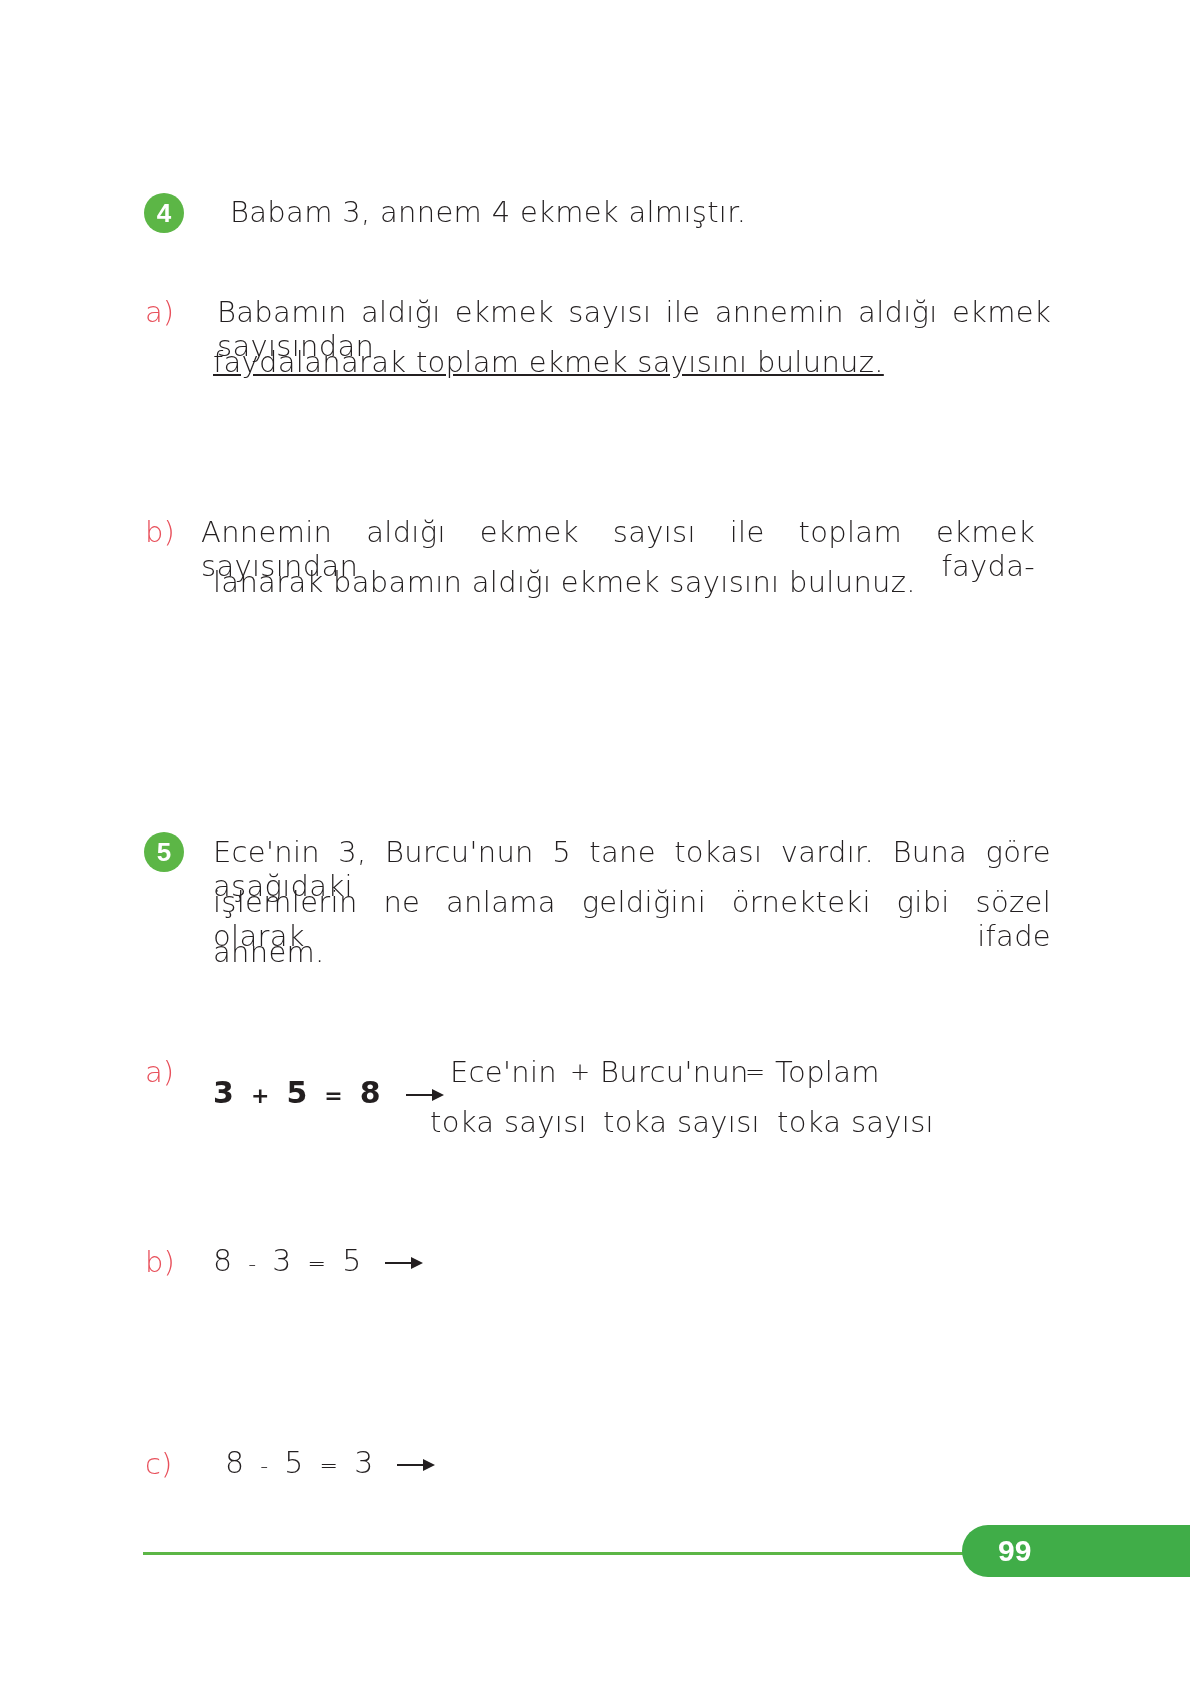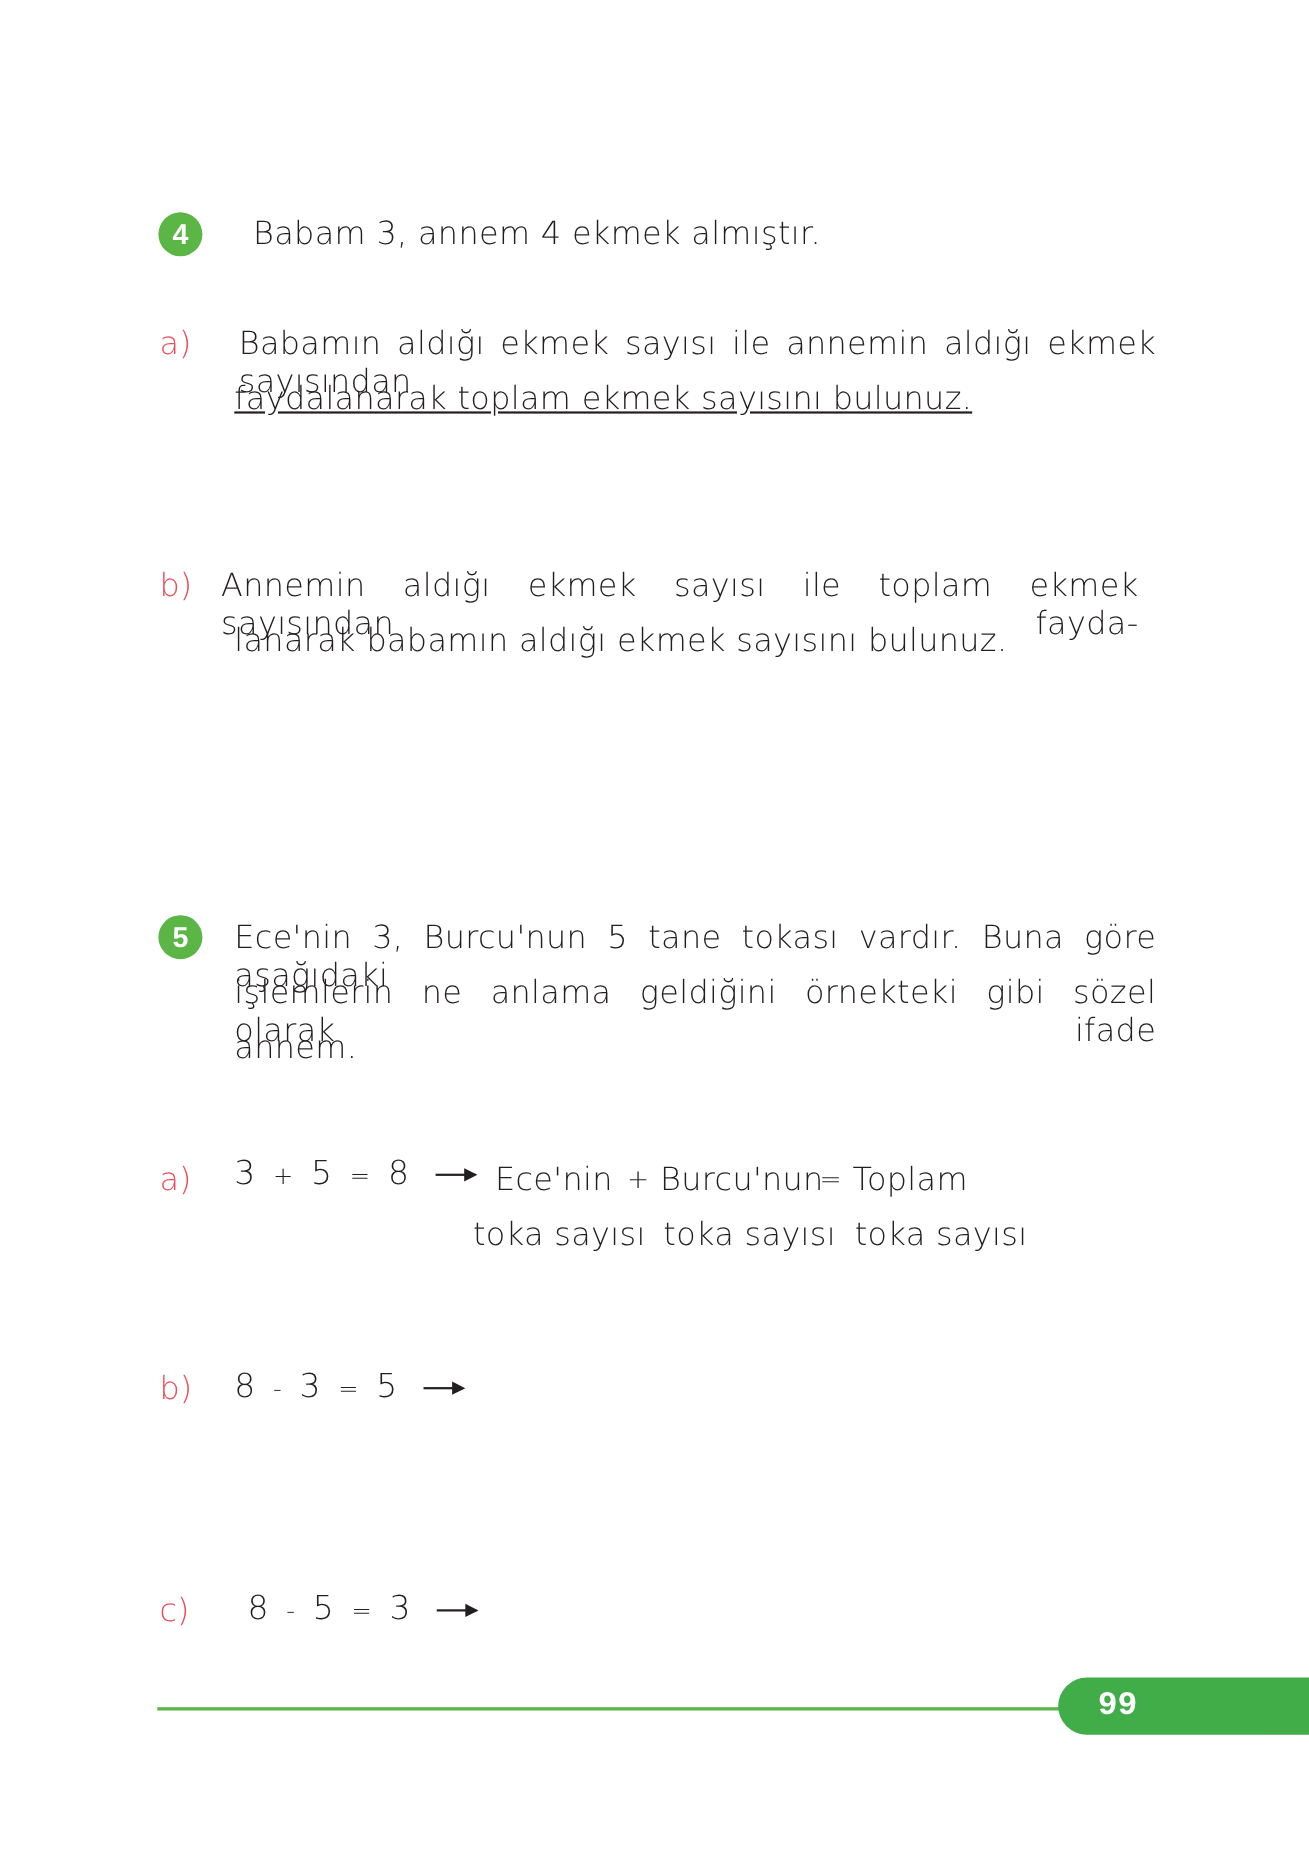--- a/index.html
+++ b/index.html
@@ -11,21 +11,21 @@
            line-height:40px; text-align:center; }
   .txt { font-size:29px; font-weight:300; letter-spacing:0.3px; color:#231f20; }
   .lbl { font-size:29px; color:#e8505b; font-weight:300; }
   .just { position:absolute; width:838px; text-align:justify; text-align-last:justify; white-space:normal; }
   .math { font-size:30px; }
   .arrow { display:inline-block; position:relative; width:36px; height:2px; background:#231f20; vertical-align:middle; }
   .arrow::after { content:""; position:absolute; right:-2px; top:-5px; border-left:12px solid #231f20;
                   border-top:6px solid transparent; border-bottom:6px solid transparent; }
   .rule { position:absolute; left:143px; top:1552px; width:830px; height:3px; background:#5cb646; }
   .pagetab { position:absolute; left:962px; top:1525px; width:228px; height:52px; background:#40ad48;
-             border-radius:26px 0 0 26px; color:#fff; font-family:Liberation Mono, monospace;
+             border-radius:26px 0 0 26px; color:#fff; font-family:Liberation Sans, sans-serif;
              font-weight:bold; font-size:30px; line-height:52px; }
   .pagetab span { position:absolute; left:36px; }
 </style>
 </head>
 <body>
 
 <div class="badge" style="left:144px; top:193px;">4</div>
 <div class="abs txt" style="left:213px; top:195px;margin-left:17px;">Babam 3, annem 4 ekmek almıştır.</div>
 
 <div class="abs lbl" style="left:145px; top:295px;">a)</div>
@@ -35,21 +35,21 @@
 <div class="abs lbl" style="left:145px; top:515px;">b)</div>
 <div class="just txt" style="left:201px; top:515px; width:834px;">Annemin aldığı ekmek sayısı ile toplam ekmek sayısından fayda-</div>
 <div class="abs txt" style="left:213px; top:565px;">lanarak babamın aldığı ekmek sayısını bulunuz.</div>
 
 <div class="badge" style="left:144px; top:832px;">5</div>
 <div class="just txt" style="left:213px; top:835px;">Ece'nin 3, Burcu'nun 5 tane tokası vardır. Buna göre aşağıdaki</div>
 <div class="just txt" style="left:213px; top:885px;">işlemlerin ne anlama geldiğini örnekteki gibi sözel olarak ifade</div>
 <div class="abs txt" style="left:213px; top:935px;">annem.</div>
 
 <div class="abs lbl" style="left:145px; top:1055px;">a)</div>
-<div class="abs txt math" style="left:213px; top:1049px;">
+<div class="abs txt math" style="left:213px; top:1075px;font-weight:bold;">
   <span>3</span>
   <span style="font-size:22px; margin:0 6px;">+</span>
   <span>5</span>
   <span style="font-size:22px; margin:0 6px;">=</span>
   <span>8</span>
   <span class="arrow" style="margin-left:14px;"></span>
 </div>
 <div class="abs txt" style="left:426px; top:1055px;margin-left:24px;">Ece'nin</div>
 <div class="abs txt" style="left:570px; top:1058px; font-size:24px;">+</div>
 <div class="abs txt" style="left:600px; top:1055px;">Burcu'nun</div>

